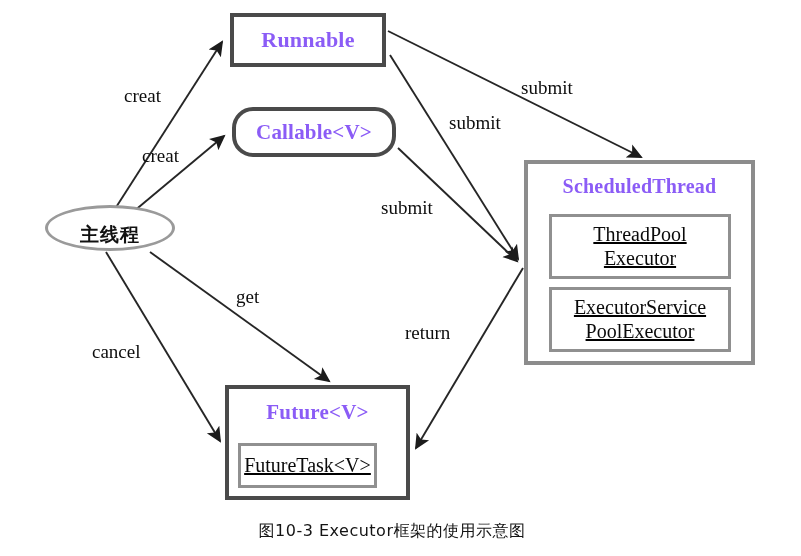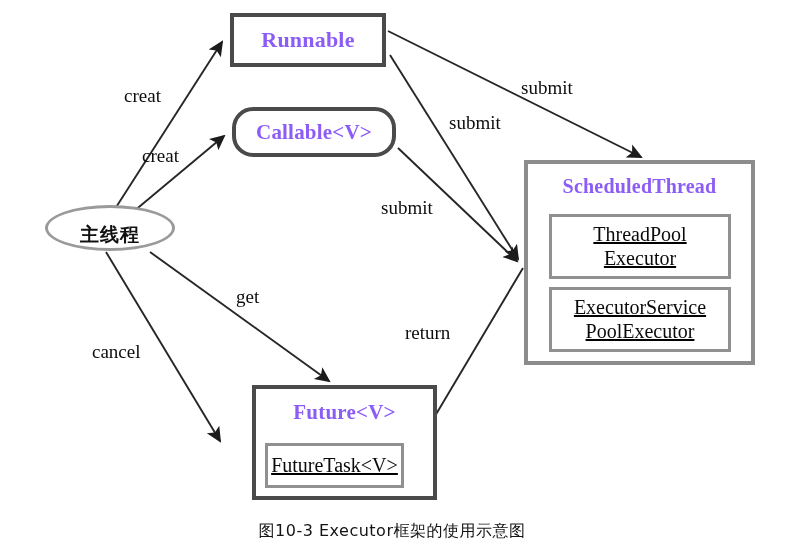--- a/index.html
+++ b/index.html
@@ -86,21 +86,20 @@
   #inner-threadpoolexecutor {
     left: 21px; top: 50px; width: 182px; height: 65px;
   }
   #inner-scheduledthreadpoolexecutor {
     left: 21px; top: 123px; width: 182px; height: 65px;
   }
   
   #box-future {
     left: 225px; top: 385px; width: 185px; height: 115px;
     padding-top: 11px;
-    margin-left: 27px;
   }
   #box-future > .node-label { font-size: 21px; }
   #inner-futuretask {
     left: 9px; top: 54px; width: 139px; height: 45px;
     border: 3px solid #909090;
   }
   #inner-futuretask .inner-line { font-size: 20px; }
   
   #node-mainthread {
     position: absolute;

